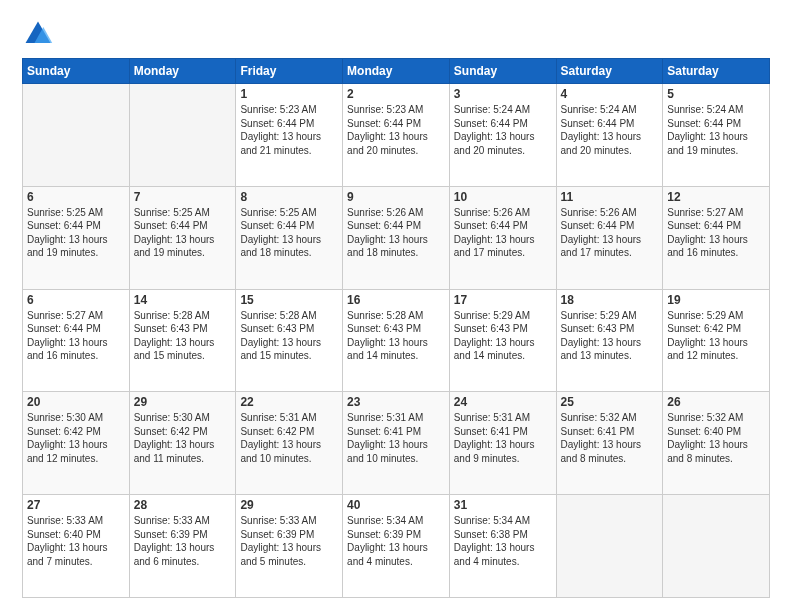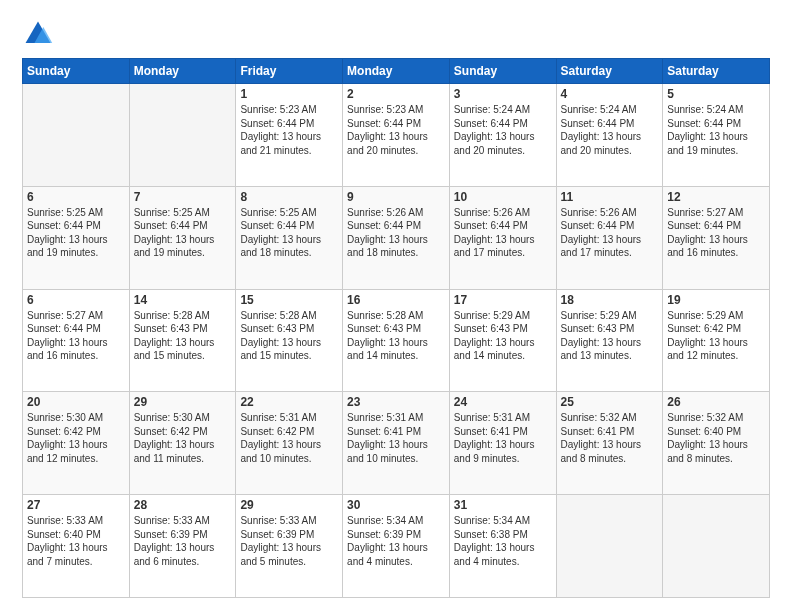--- a/index.html
+++ b/index.html
@@ -259,21 +259,21 @@
           </td>
           <td>
             <span class="day-num">28</span>
             <div class="day-info">Sunrise: 5:33 AM<br>Sunset: 6:39 PM<br>Daylight: 13 hours and 6 minutes.</div>
           </td>
           <td>
             <span class="day-num">29</span>
             <div class="day-info">Sunrise: 5:33 AM<br>Sunset: 6:39 PM<br>Daylight: 13 hours and 5 minutes.</div>
           </td>
           <td>
-            <span class="day-num">30</span>
+            <span class="day-num">40</span>
             <div class="day-info">Sunrise: 5:34 AM<br>Sunset: 6:39 PM<br>Daylight: 13 hours and 4 minutes.</div>
           </td>
           <td>
             <span class="day-num">31</span>
             <div class="day-info">Sunrise: 5:34 AM<br>Sunset: 6:38 PM<br>Daylight: 13 hours and 4 minutes.</div>
           </td>
           <td class="empty-cell"></td>
           <td class="empty-cell"></td>
         </tr>
       </tbody>

